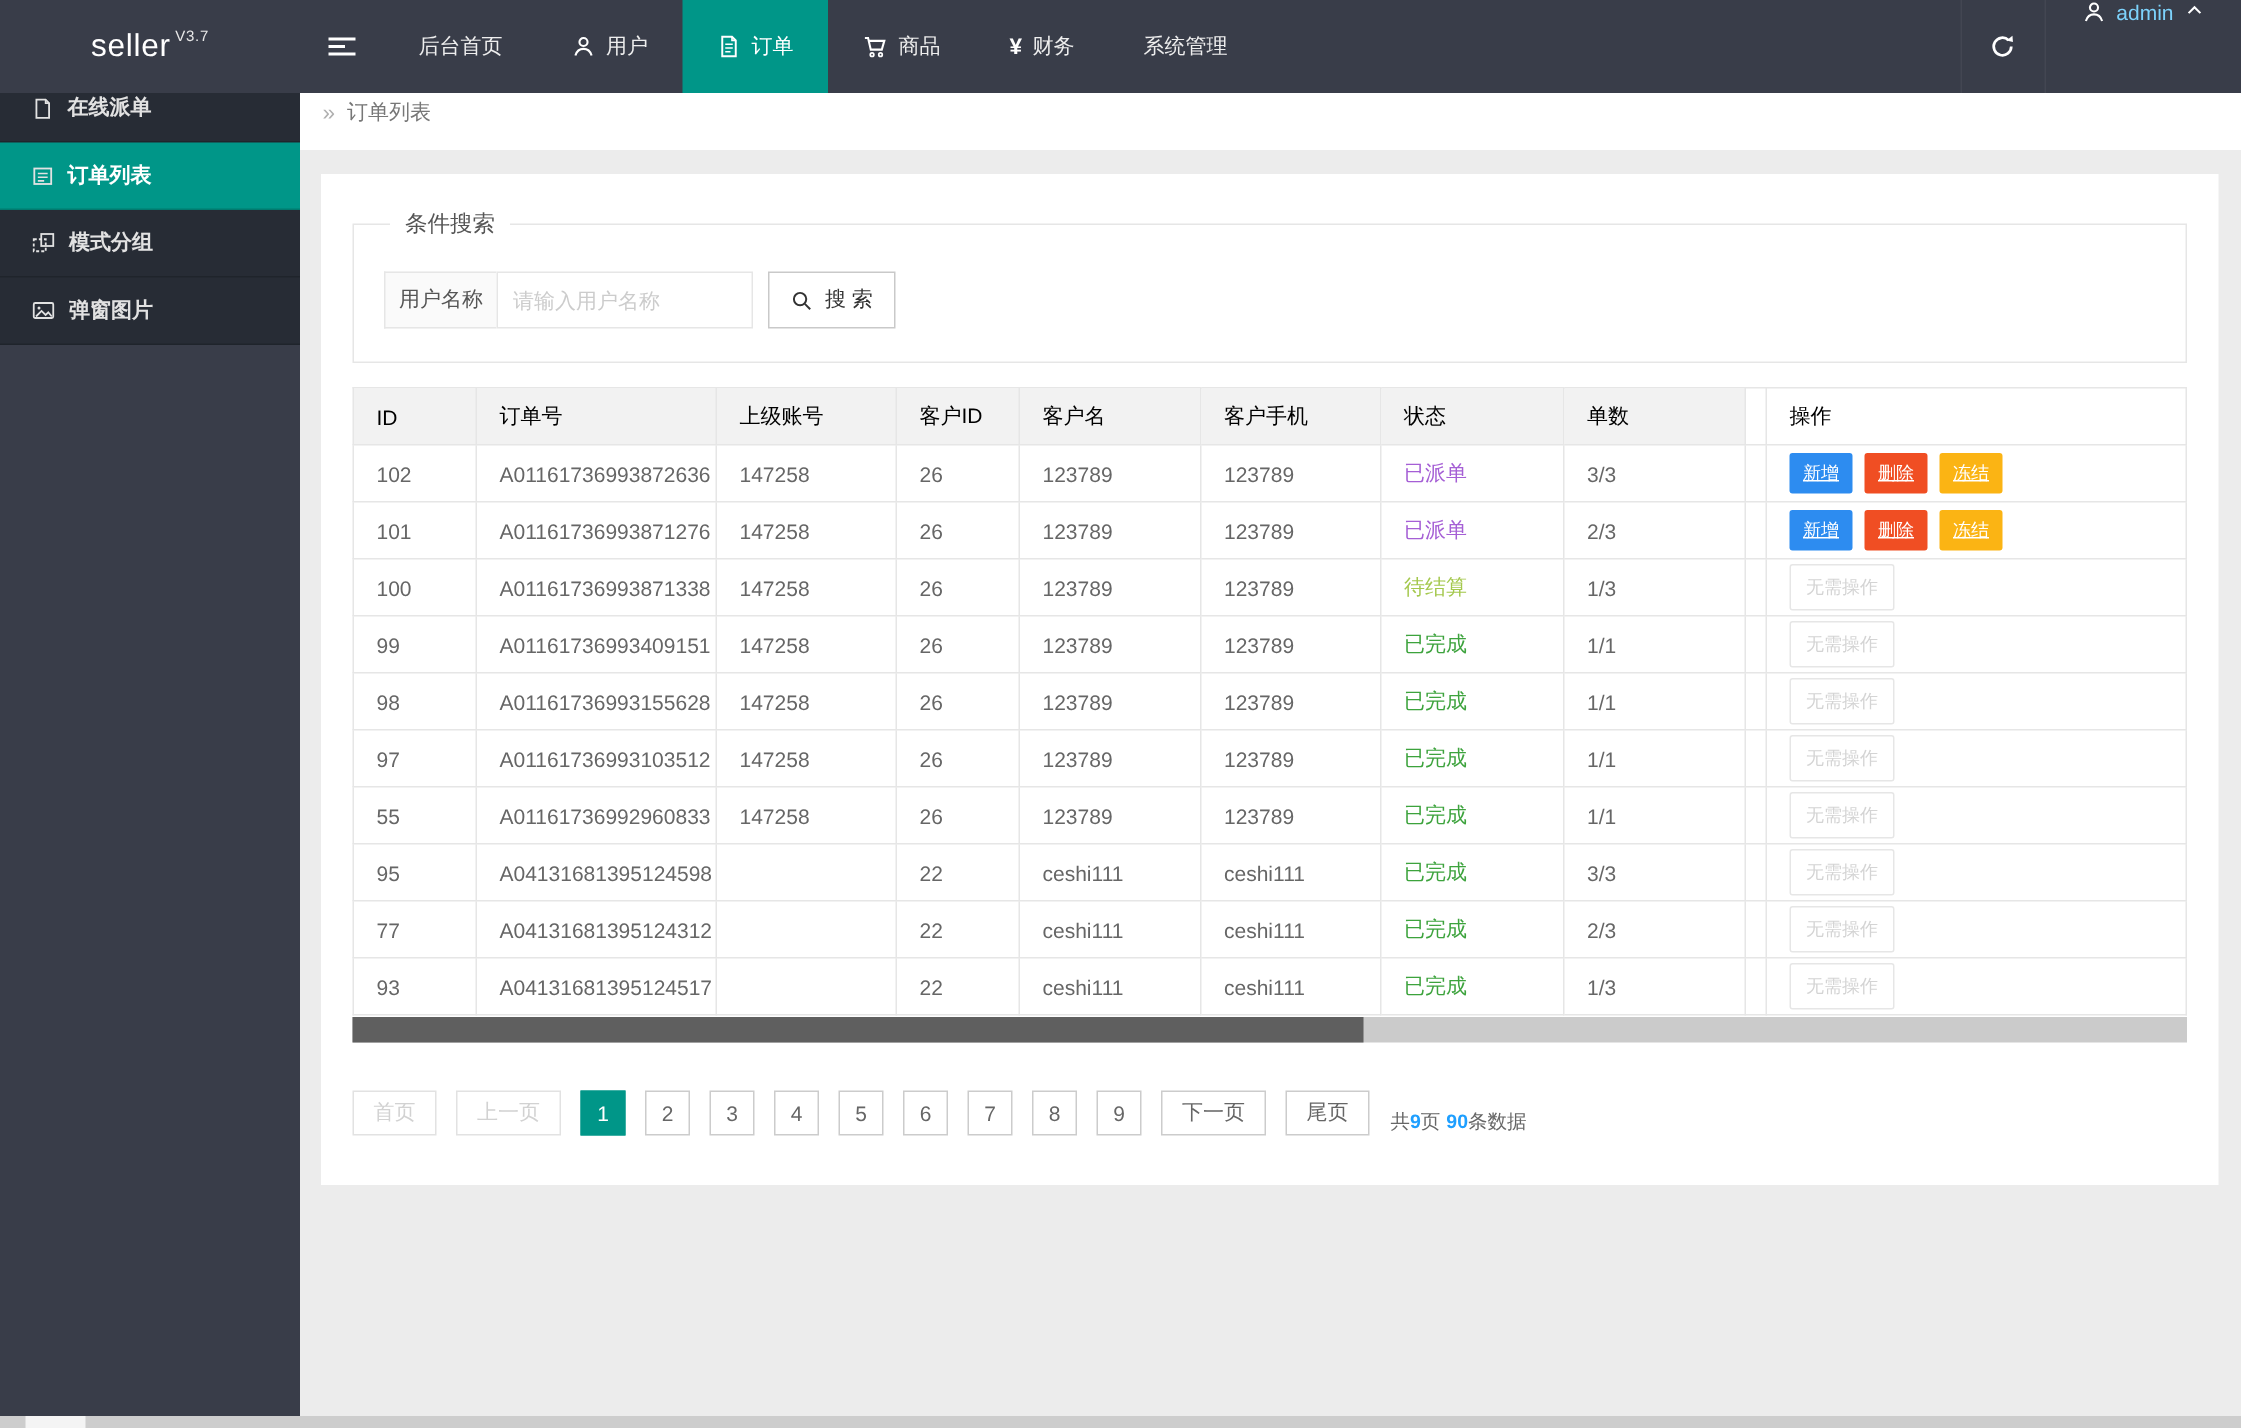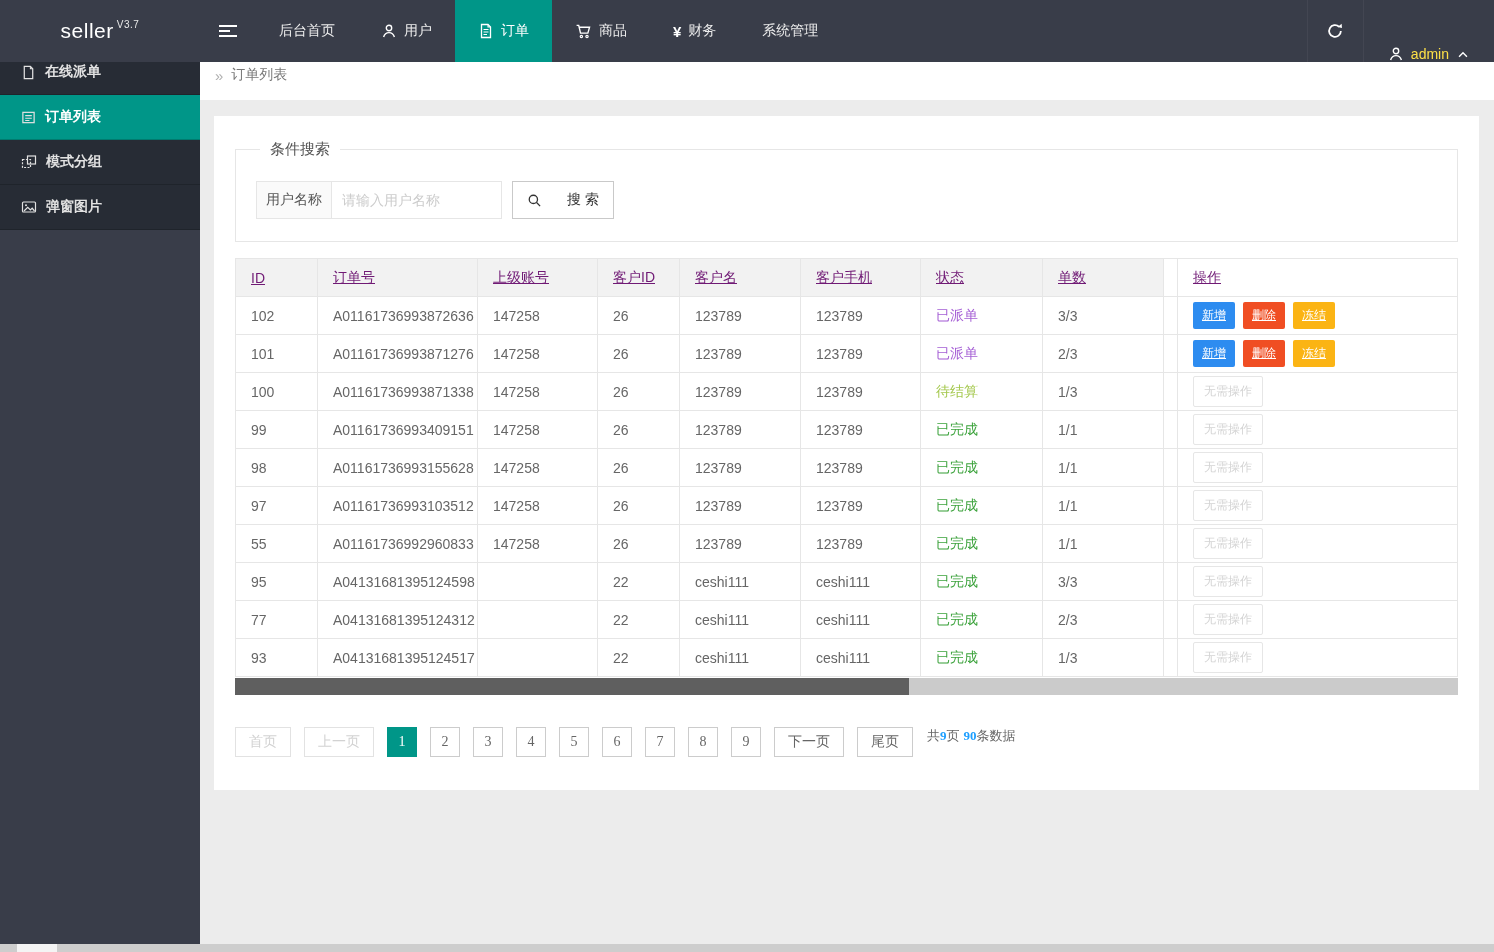--- a/index.html
+++ b/index.html
@@ -18,21 +18,21 @@
   .burger .bars { width:18px; }
   .burger .bar { height:2px; background:#fff; margin:3px 0; }
   .burger .bar.short { width:11px; }
   .top-nav { display:flex; align-items:stretch; }
   .nav-item { display:flex; align-items:center; gap:7px; padding:0 23px; color:#eee; font-size:14px; cursor:pointer; }
   .nav-item.active { background:#009688; color:#fff; }
   .nav-icon { display:flex; align-items:center; color:#fff; }
   .yen { font-size:15px; font-weight:bold; }
   .top-right { margin-left:auto; display:flex; align-items:stretch; }
   .refresh-btn { width:56px; display:flex; align-items:center; justify-content:center; cursor:pointer; border-left:1px solid rgba(255,255,255,.05); }
-  .admin-box { display:flex; align-items:flex-end; gap:7px; padding:0 24px; color:#fde047; font-size:14px; cursor:pointer; border-left:1px solid rgba(255,255,255,.05); }
+  .admin-box { display:flex; align-items:flex-start; gap:7px; padding:0 24px; color:#7dd3fc; font-size:14px; cursor:pointer; border-left:1px solid rgba(255,255,255,.05); }
 
   
   .sidebar { position:absolute; top:50px; left:0; width:200px; height:895px; background:#393D49; z-index:20; }
   .side-group { height:46px; display:flex; align-items:center; padding:0 20px; color:#f2f2f2; font-size:14px; cursor:pointer; }
   .side-group .chev { margin-left:auto; color:#cfd3dc; }
   .side-items { background:#272c35;font-weight:bold; }
   .side-item { height:45px; display:flex; align-items:center; gap:9px; padding-left:21px; color:#e2e2e2; font-size:14px; cursor:pointer; border-bottom:1px solid rgba(0,0,0,.18); }
   .side-item .s-icon { display:flex; align-items:center; color:#e2e2e2; }
   .side-item.active { background:#009688; color:#fff; }
 
@@ -43,36 +43,36 @@
   .content { position:absolute; top:50px; left:0; right:0; bottom:0; background:#ececec; }
   .card { margin:16px 15px 0 14px; background:#fff; height:674px; padding:24px 21px; }
 
   
   fieldset.search-set { border:1px solid #e6e6e6; padding:14px 10px 22px 10px; }
   fieldset.search-set legend { margin-left:14px; padding:0 10px; font-size:15px; color:#555; }
   .search-row { display:flex; align-items:center; margin:8px 0 0 10px; }
   .ig-addon { height:38px; display:flex; align-items:center; padding:0 9px; background:#fafafa; border:1px solid #e6e6e6; border-right:none; font-size:14px; color:#555; }
   .ig-input { width:171px; height:38px; border:1px solid #e6e6e6; padding:0 10px; font-size:14px; color:#666; outline:none; }
   .ig-input::placeholder { color:#ccc; }
-  .search-btn { margin-left:10px; height:38px; padding:0 14px; background:#fff; border:1px solid #c9c9c9; display:flex; align-items:center; gap:25px; font-size:14px; color:#333; cursor:pointer; }
+  .search-btn { margin-left:10px; height:38px; padding:0 14px; background:#fff; border:1px solid #c9c9c9; display:flex; align-items:center; gap:8px; font-size:14px; color:#333; cursor:pointer; }
 
   
   .order-table { border-collapse:collapse; table-layout:fixed; width:1223px; margin-top:16px; }
   .order-table th, .order-table td { border:1px solid #e6e6e6; padding:0 15px; font-size:14px; font-weight:normal; text-align:left; color:#666; height:38px; overflow:hidden; white-space:nowrap; }
-  .order-table th { background:#f2f2f2; color:#701a75;text-decoration:underline; }
+  .order-table th { background:#f2f2f2; color:#000000; }
   .order-table th.plain { background:#fff; }
   .op-btn { display:inline-block; padding:5px 9px; border-radius:2px; color:#fff; font-size:12px; margin-right:8px; cursor:pointer;text-decoration:underline; }
   .op-disabled { display:inline-block; padding:6px 10px; border:1px solid #e6e6e6; background:#fff; border-radius:2px; color:#d4d4d4; font-size:12px; }
 
   
   .h-scroll { width:1223px; height:17px; background:#cbcbcb; position:relative; margin-top:1px; }
   .h-thumb { position:absolute; left:0; top:0; height:17px; width:674px; background:#5f5f5f; cursor:pointer; }
 
   
-  .pager { display:flex; align-items:flex-start; margin-top:32px;font-family:Liberation Serif, serif; }
+  .pager { display:flex; align-items:flex-end; margin-top:32px; }
   .pg-btn { min-width:30px; height:30px; padding:0 13px; border:1px solid #ccc; background:#fff; color:#666; font-size:14px; display:flex; align-items:center; justify-content:center; margin-right:13px; cursor:pointer; }
   .pg-btn.num { padding:0; width:30px; }
   .pg-btn.disabled { color:#d2d2d2; border-color:#e2e2e2; cursor:default; }
   .pg-btn.active { background:#009688; border-color:#009688; color:#fff; cursor:default; }
   .pg-summary { font-size:13px; color:#666; margin-left:1px; }
   .pg-summary .num { color:#1E9FFF; font-weight:bold; }
   .pg-summary .num.records { margin-left:4px; }
 
   
   .page-scrollbar { position:absolute; left:0; bottom:0; width:1494px; height:8px; background:#cdcdcd; z-index:40; }

